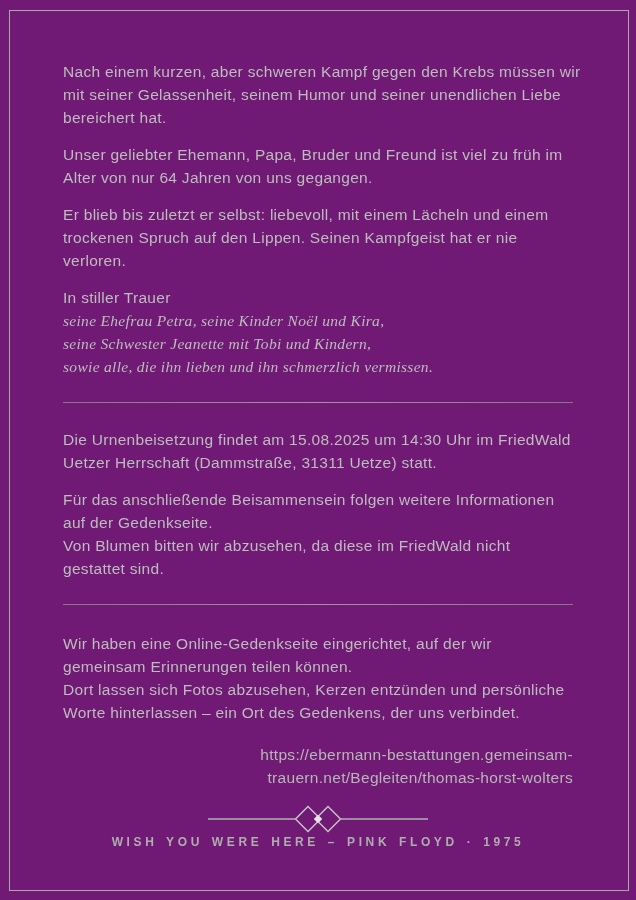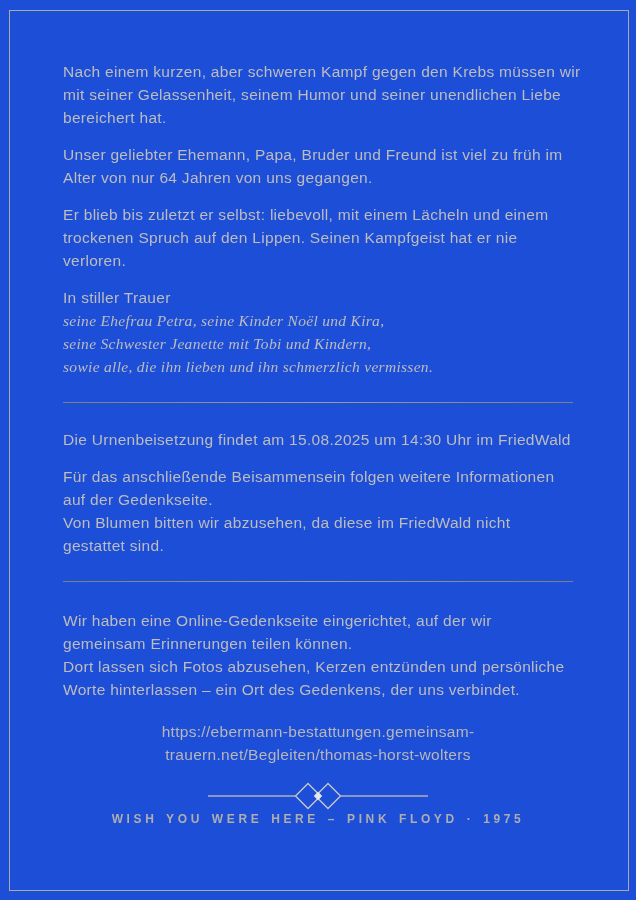--- a/index.html
+++ b/index.html
@@ -1,20 +1,20 @@
 <!DOCTYPE html>
 <html lang="de"><head>
 <meta charset="utf-8">
 <style>
   html, body { margin: 0; padding: 0; background: #323133; }
   .page {
     position: relative;
     width: 636px;
     height: 900px;
-    background: #1d4ed8;
+    background: #701a75;
     font-family: "Liberation Sans", sans-serif;
     color: #bdbdbd;
     overflow: hidden;
   }
   .frame {
     position: absolute;
     left: 9px; top: 10px; right: 7px; bottom: 9px;
     border: 1.5px solid #a9a9a9;
     pointer-events: none;
   }
@@ -34,21 +34,21 @@
   .para:last-child { margin-bottom: 0; }
   .it { font-style: italic; font-family: Liberation Serif, serif; }
   .divider {
     border: none;
     height: 1px;
     width: 100%;
     background: linear-gradient(to right, #7e7e7e, #9a9a9a, #7e7e7e);
     margin: 24px 0 25px 0;
   }
   .divider.second { margin-bottom: 27px; }
-  .url-block { margin-top: 19px; text-align: center; }
+  .url-block { margin-top: 19px; text-align: right; }
   .url-block .ln { color: #b7b7b7; }
   .ornament-row {
     margin-top: 15px;
     display: flex;
     justify-content: center;
   }
   .footer-text {
     margin-top: 1px;
     text-align: center;
     font-size: 12px;
@@ -89,20 +89,21 @@
         <div class="ln it">seine Schwester Jeanette mit Tobi und Kindern,</div>
         <div class="ln it">sowie alle, die ihn lieben und ihn schmerzlich vermissen.</div>
       </div>
     </section>
 
     <hr class="divider">
 
     <section>
       <div class="para">
         <div class="ln">Die Urnenbeisetzung findet am 15.08.2025 um 14:30 Uhr im FriedWald</div>
+        <div class="ln">Uetzer Herrschaft (Dammstraße, 31311 Uetze) statt.</div>
       </div>
       <div class="para">
         <div class="ln">Für das anschließende Beisammensein folgen weitere Informationen</div>
         <div class="ln">auf der Gedenkseite.</div>
         <div class="ln">Von Blumen bitten wir abzusehen, da diese im FriedWald nicht</div>
         <div class="ln">gestattet sind.</div>
       </div>
     </section>
 
     <hr class="divider second">

